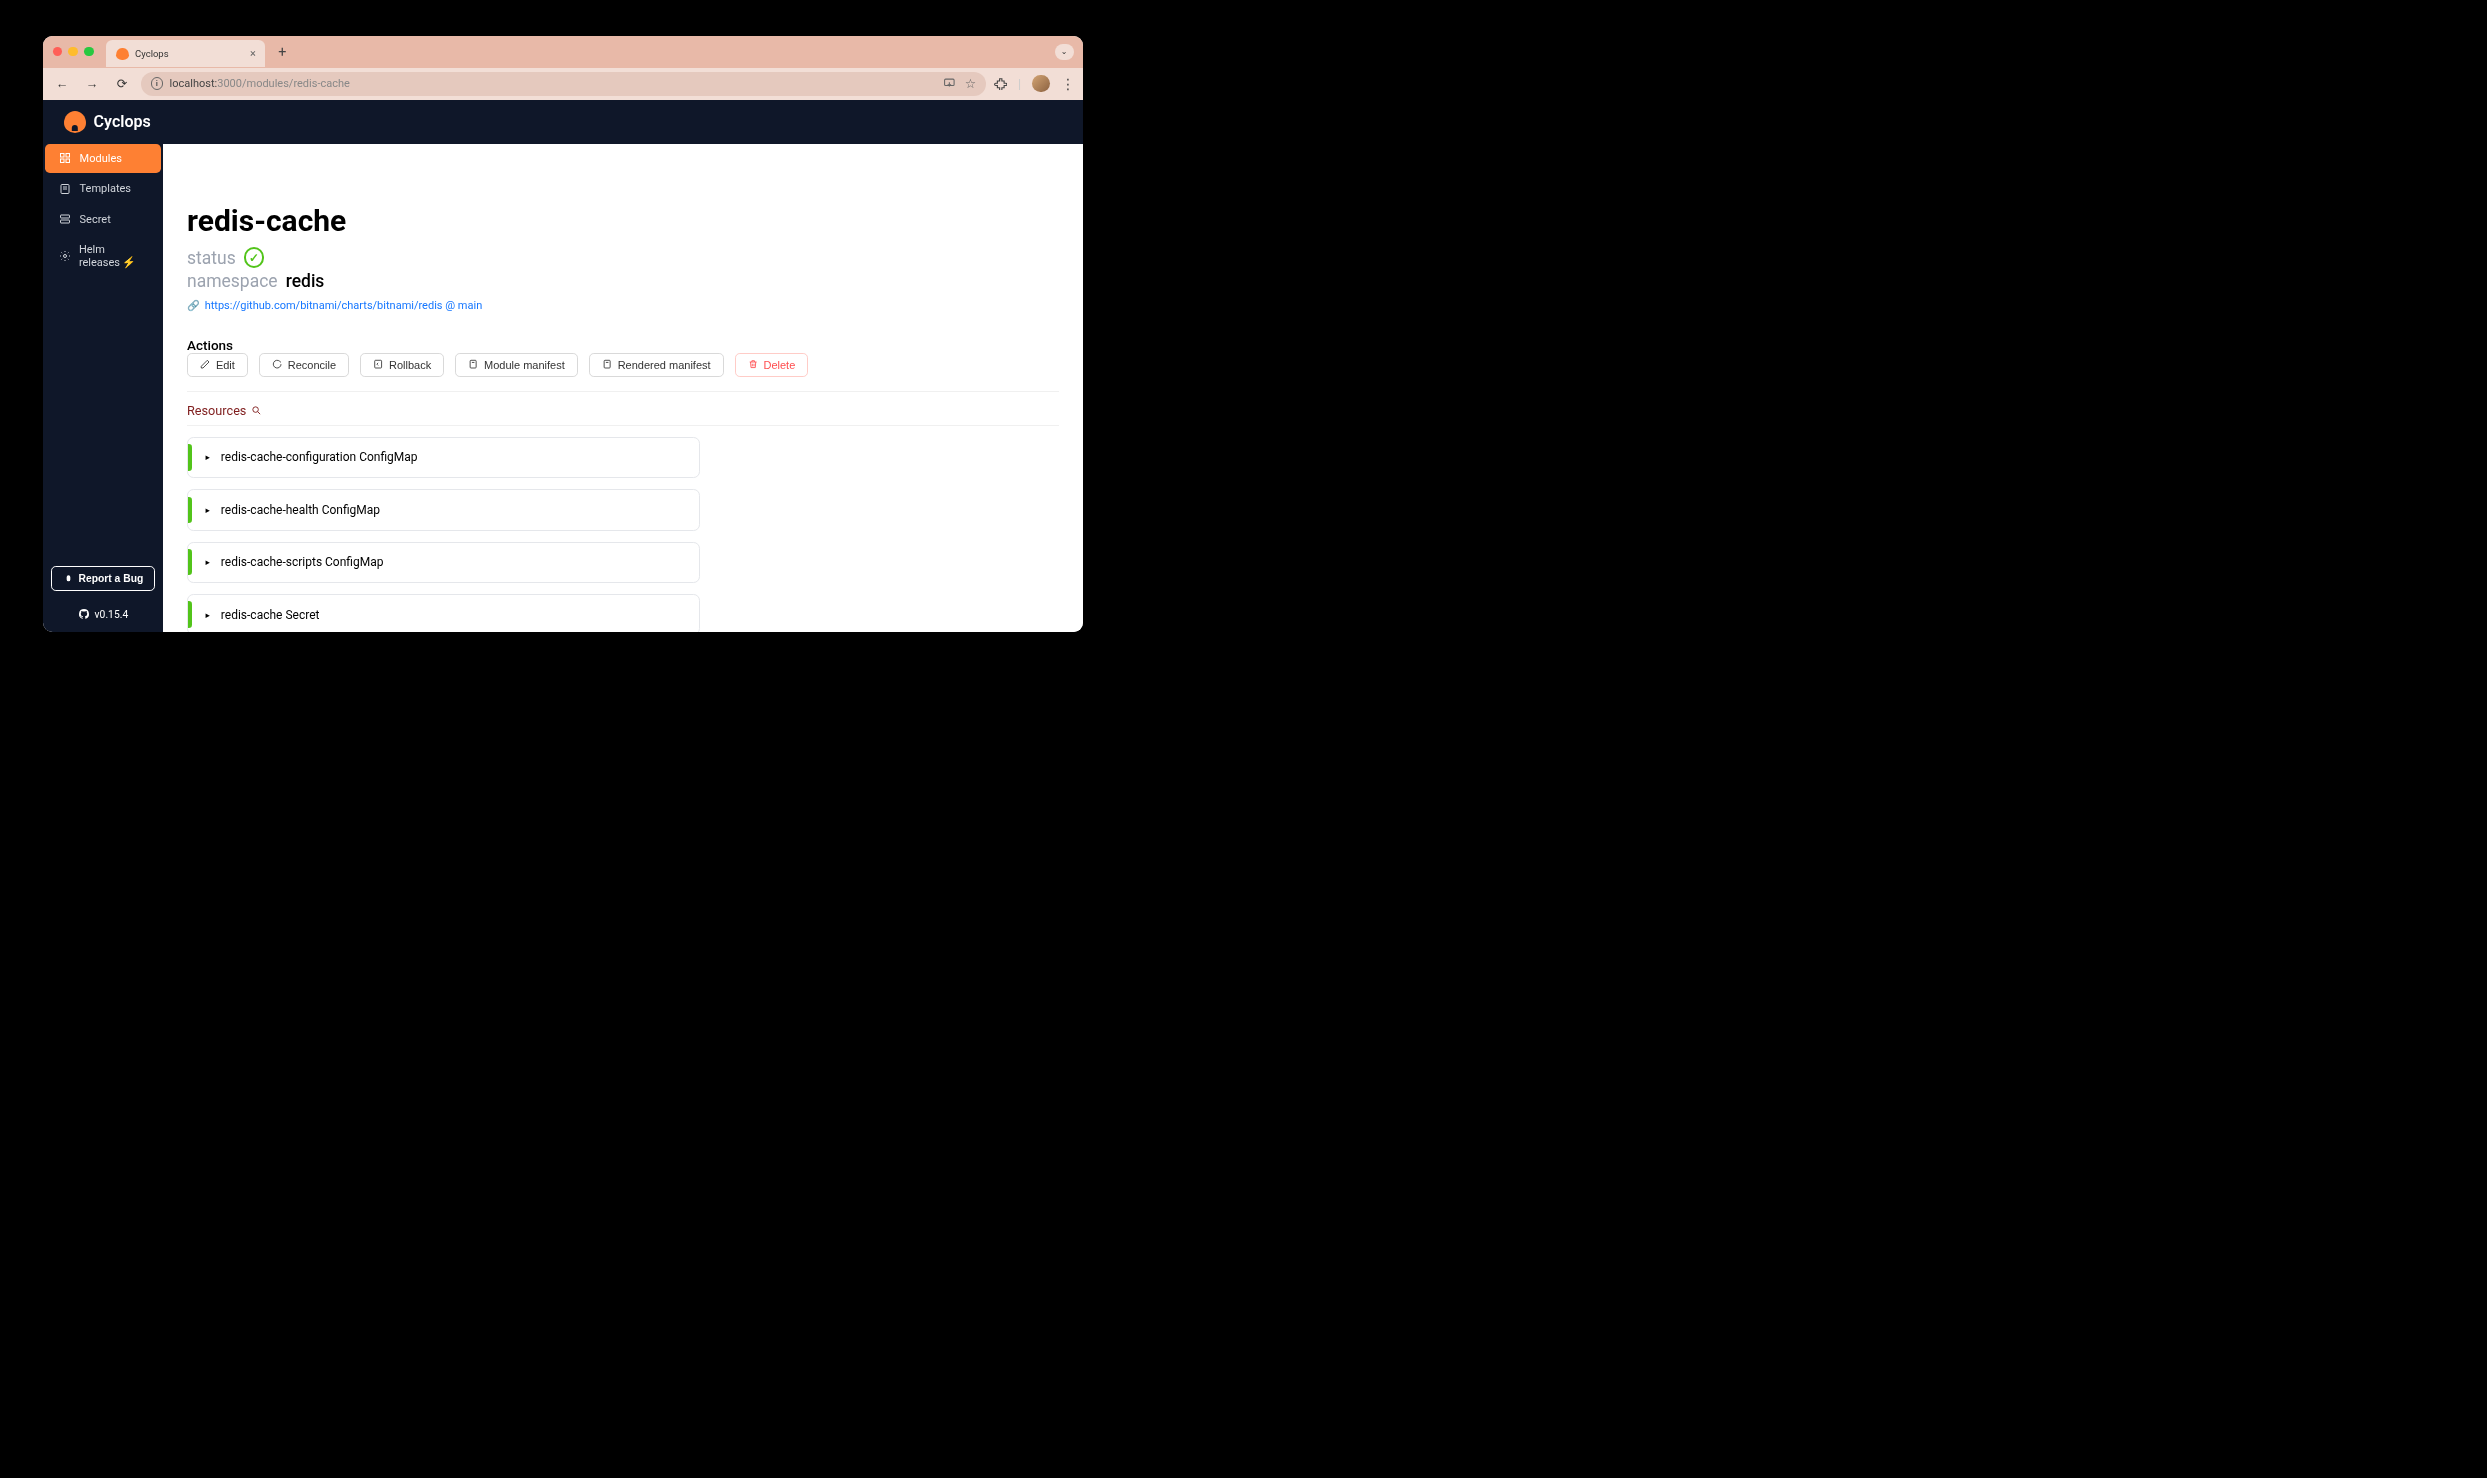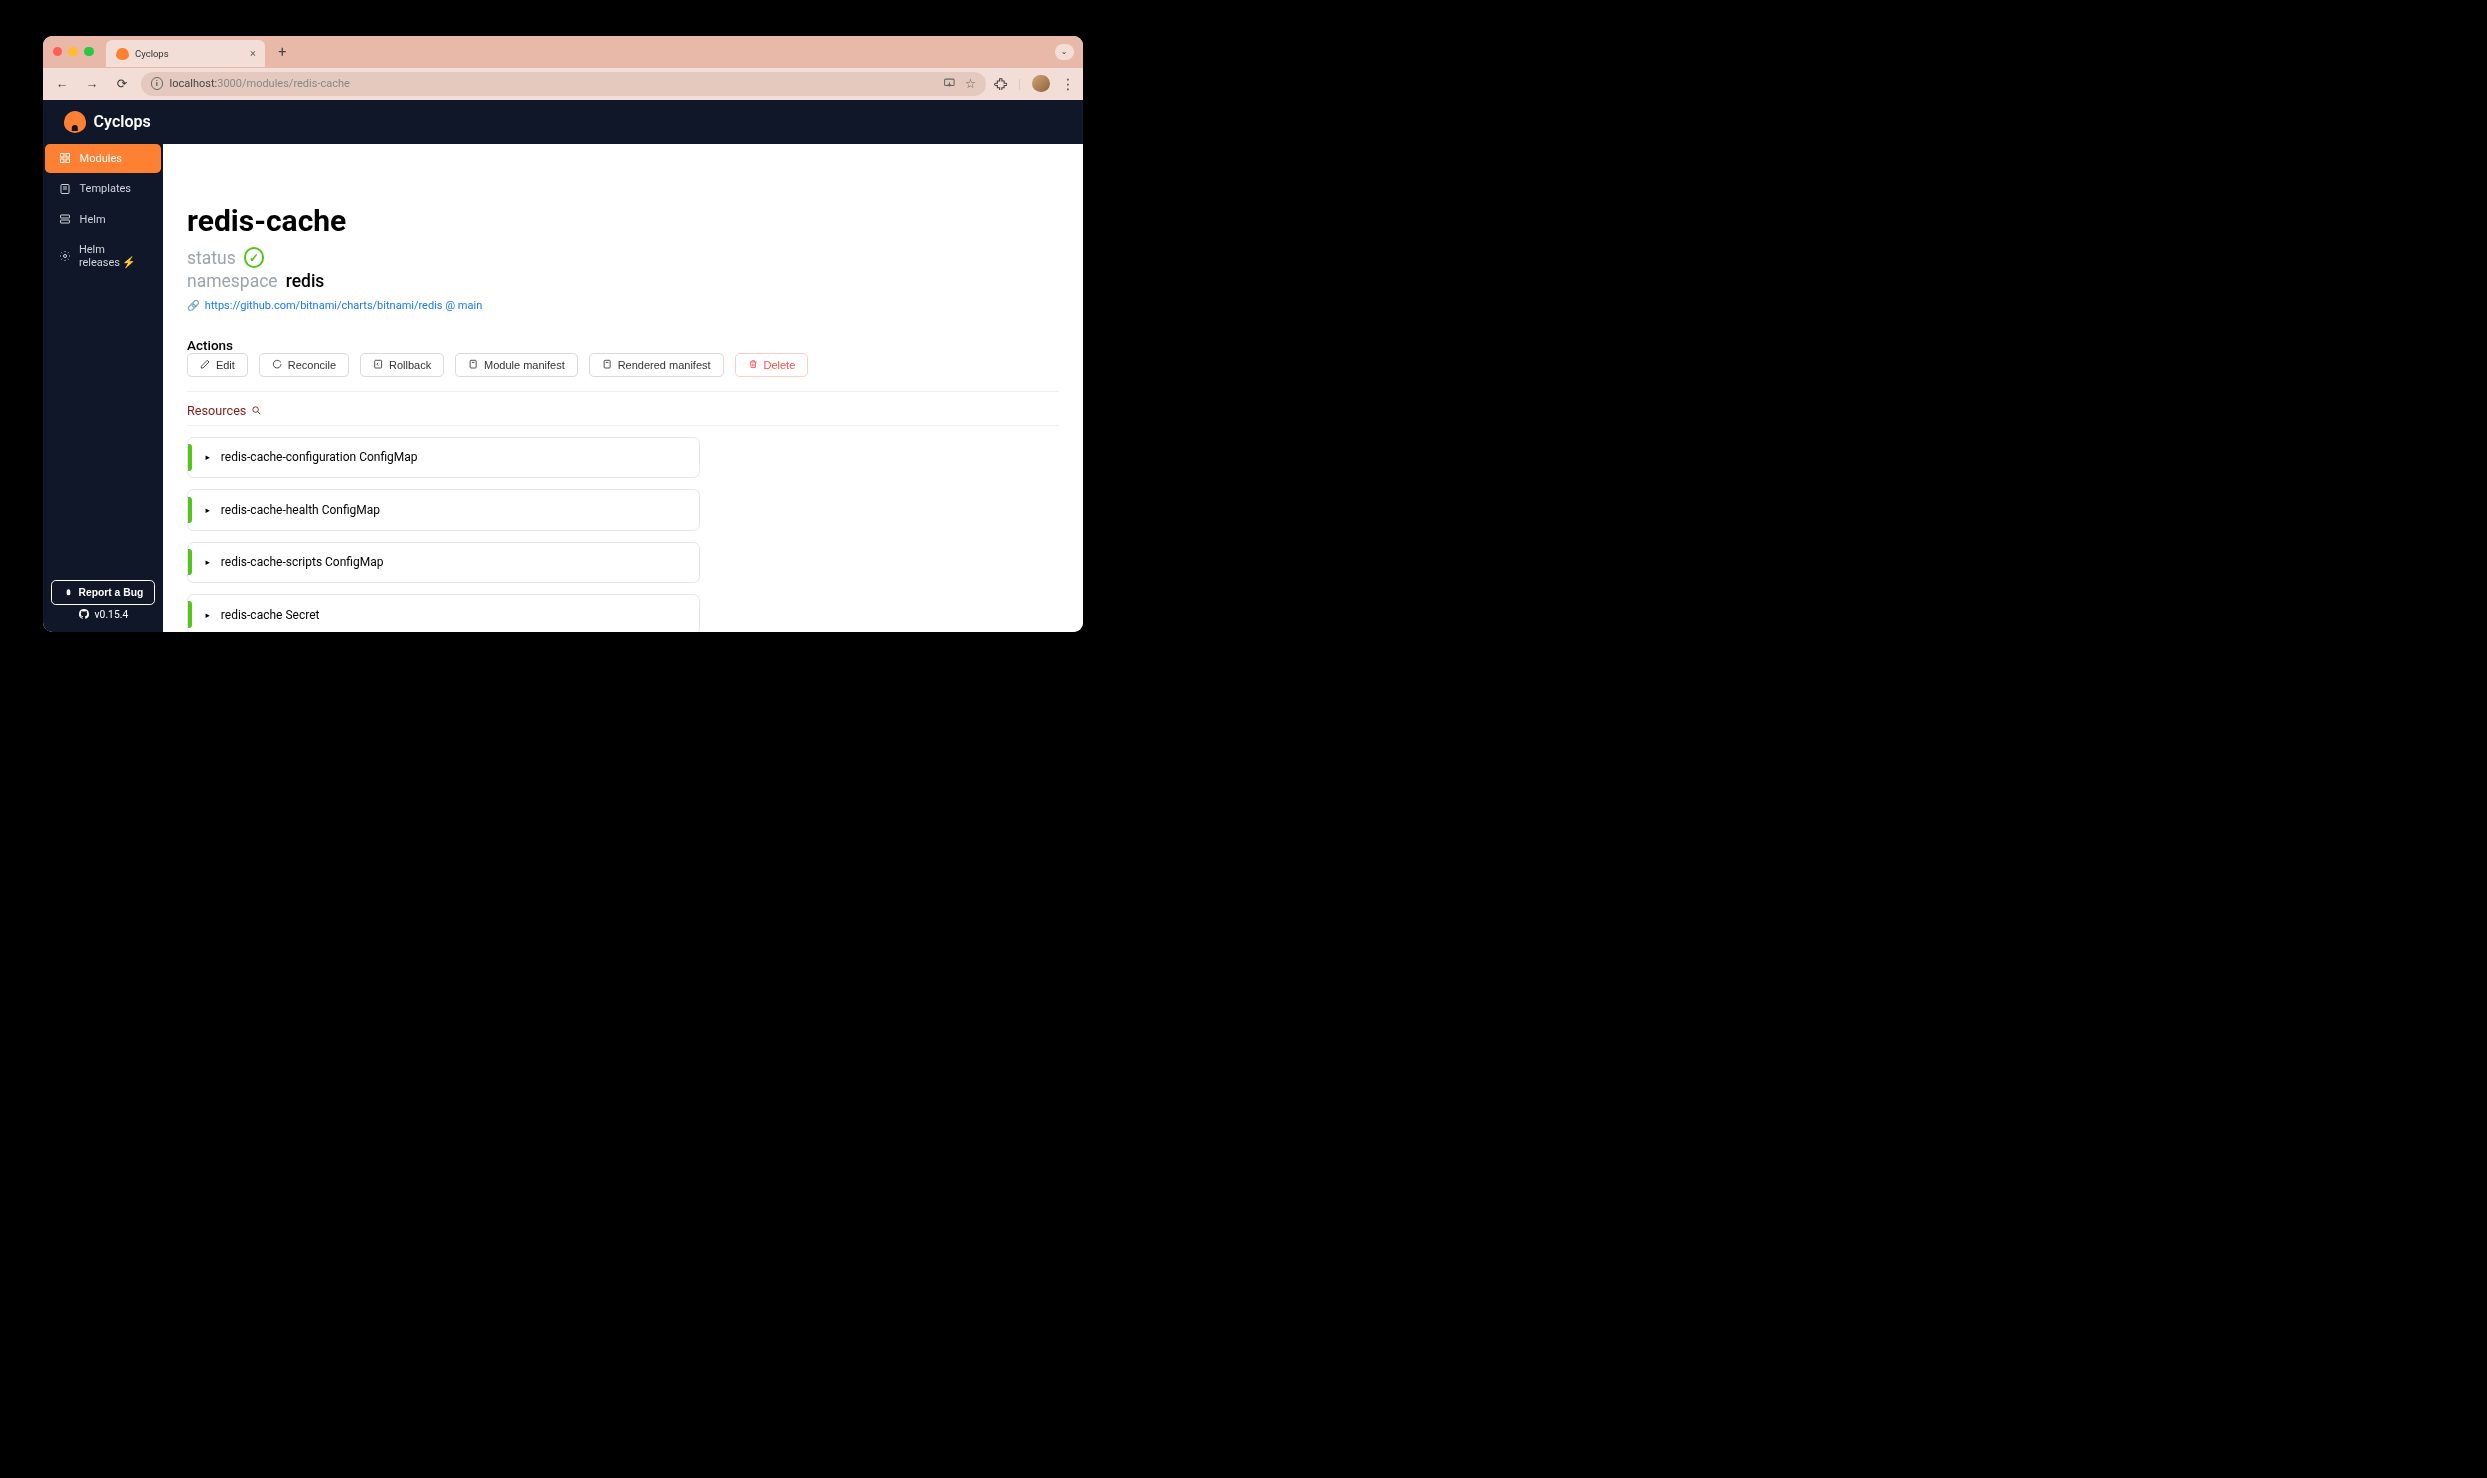--- a/index.html
+++ b/index.html
@@ -141,21 +141,21 @@
     .nav-item.active {
       background: #fe8033;
       color: #fff;
     }
     .nav-icon { width: 12.7px; height: 12.7px; display: flex; align-items: center; justify-content: center; }
     .sidebar-bottom {
       margin-top: auto;
       display: flex;
       flex-direction: column;
       align-items: center;
-      gap: 3px;
+      gap: 17px;
       padding-bottom: 11px;
     }
     .bug-btn {
       border: 0.8px solid #fff;
       color: #fff;
       background: transparent;
       padding: 5.6px 11px;
       border-radius: 4.8px;
       font-size: 10.3px;
       font-weight: 600;
@@ -373,21 +373,21 @@
           </span>
           <span>Templates</span>
         </div>
         <div class="nav-item">
           <span class="nav-icon">
             <svg width="12" height="12" viewBox="0 0 24 24" fill="none" stroke="currentColor" stroke-width="2">
                 <rect x="3" y="4" width="18" height="6" rx="1"></rect>
                 <rect x="3" y="14" width="18" height="6" rx="1"></rect>
               </svg>
           </span>
-          <span>Helm</span>
+          <span>Secret</span>
         </div>
         <div class="nav-item">
           <span class="nav-icon">
             <svg width="12" height="12" viewBox="0 0 24 24" fill="none" stroke="currentColor" stroke-width="2">
                 <circle cx="12" cy="12" r="3"></circle>
                 <path d="M12 2v2M12 20v2M4.93 4.93l1.41 1.41M17.66 17.66l1.41 1.41M2 12h2M20 12h2M4.93 19.07l1.41-1.41M17.66 6.34l1.41-1.41"></path>
               </svg>
           </span>
           <span>Helm releases ⚡</span>
         </div>

